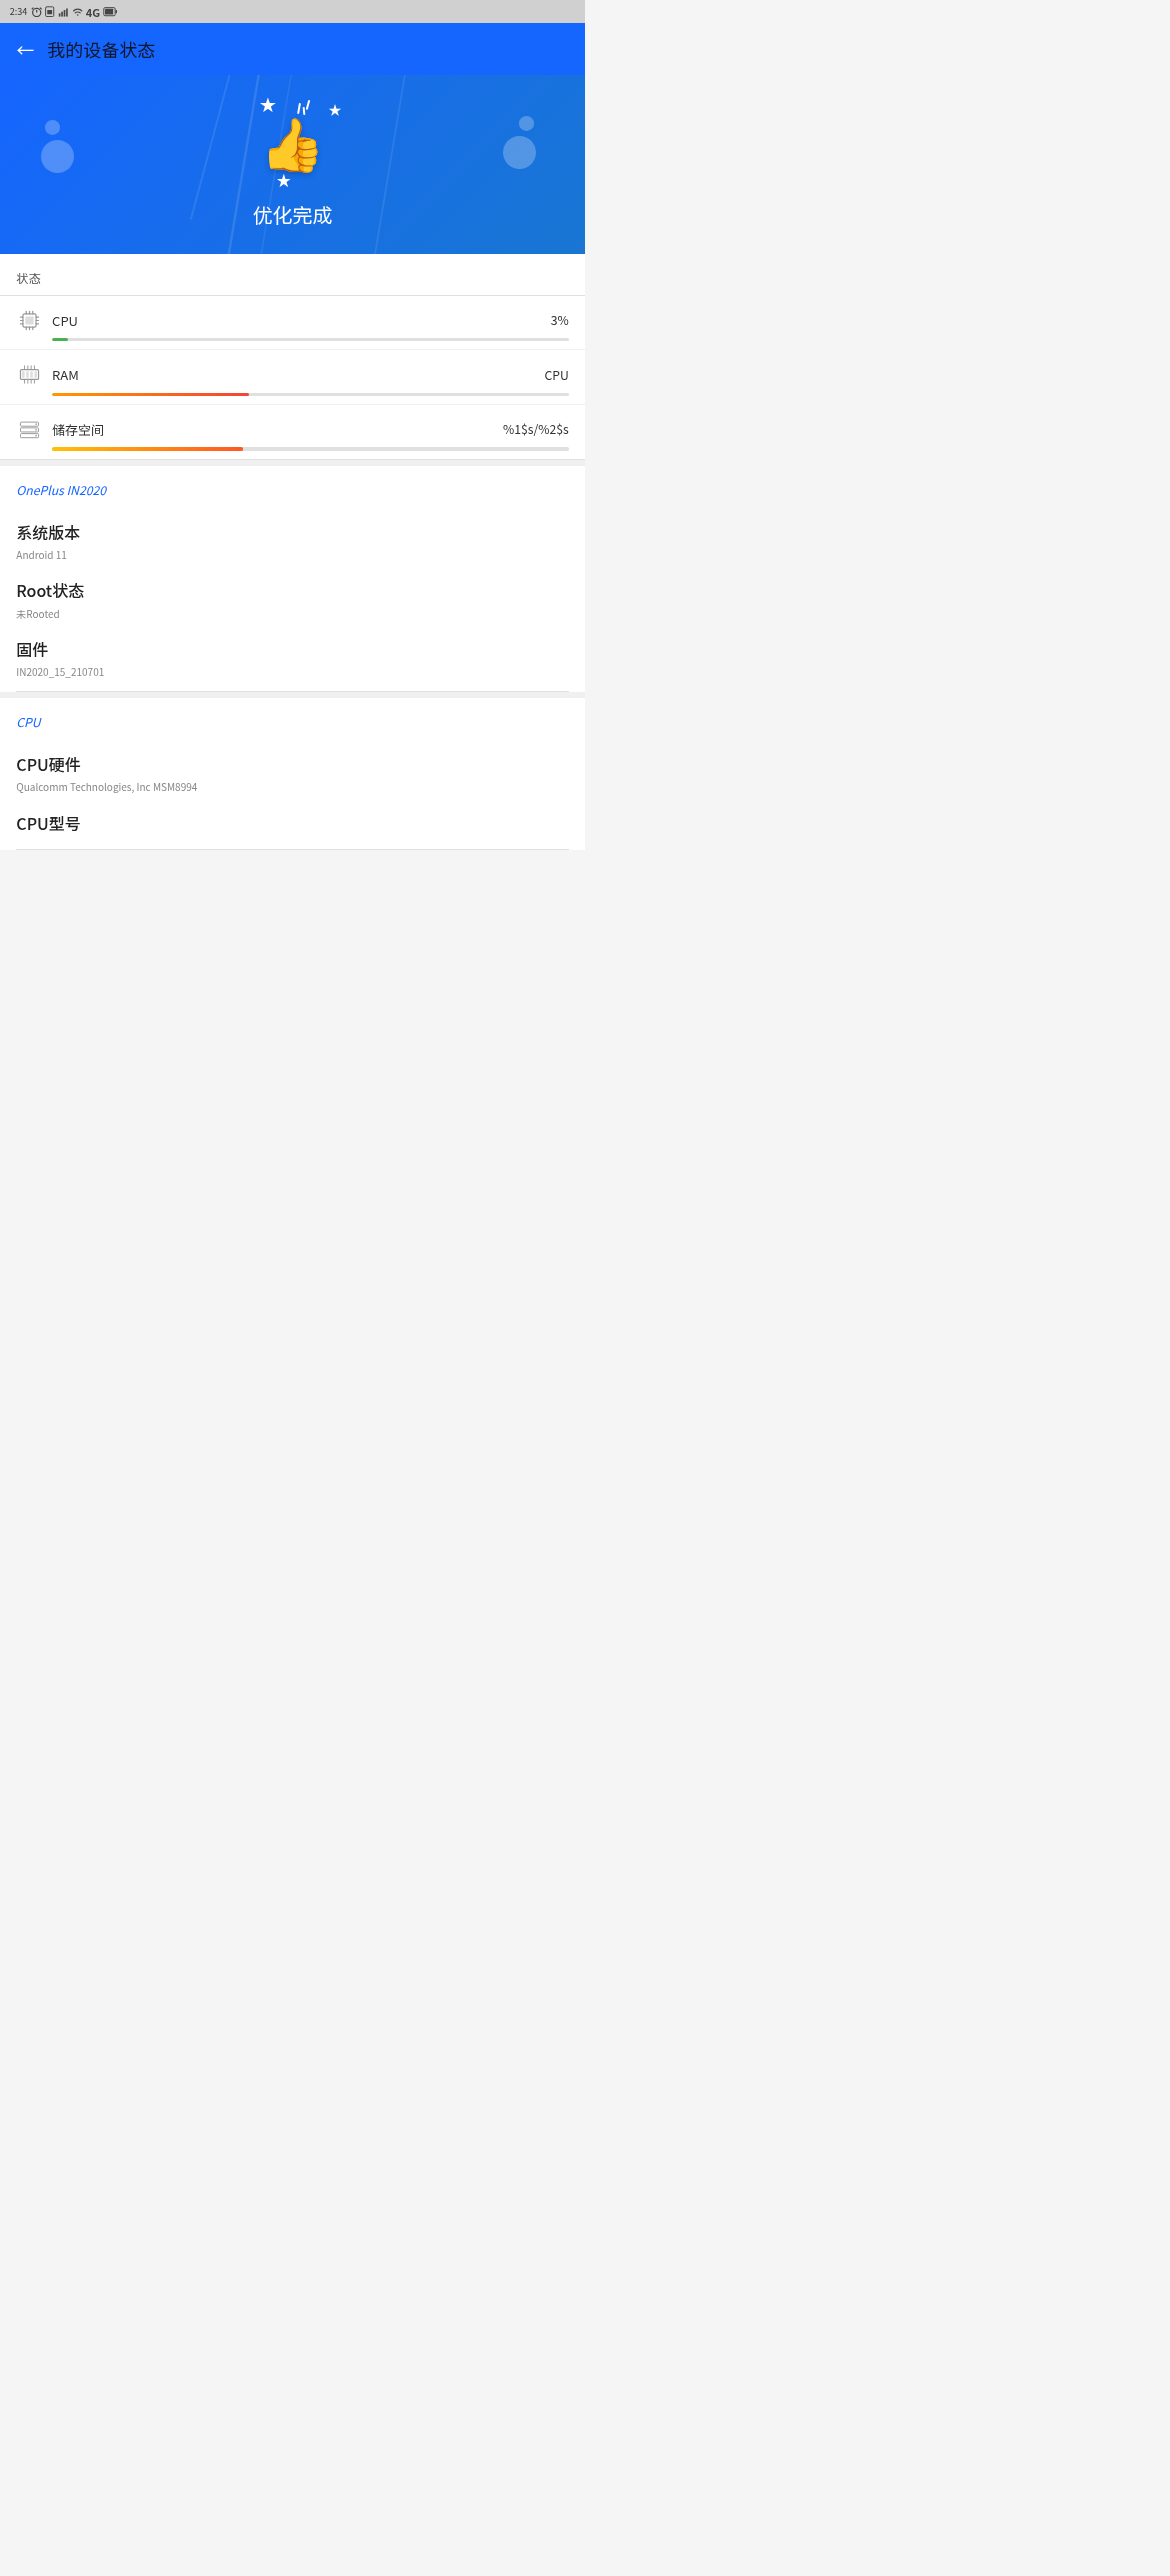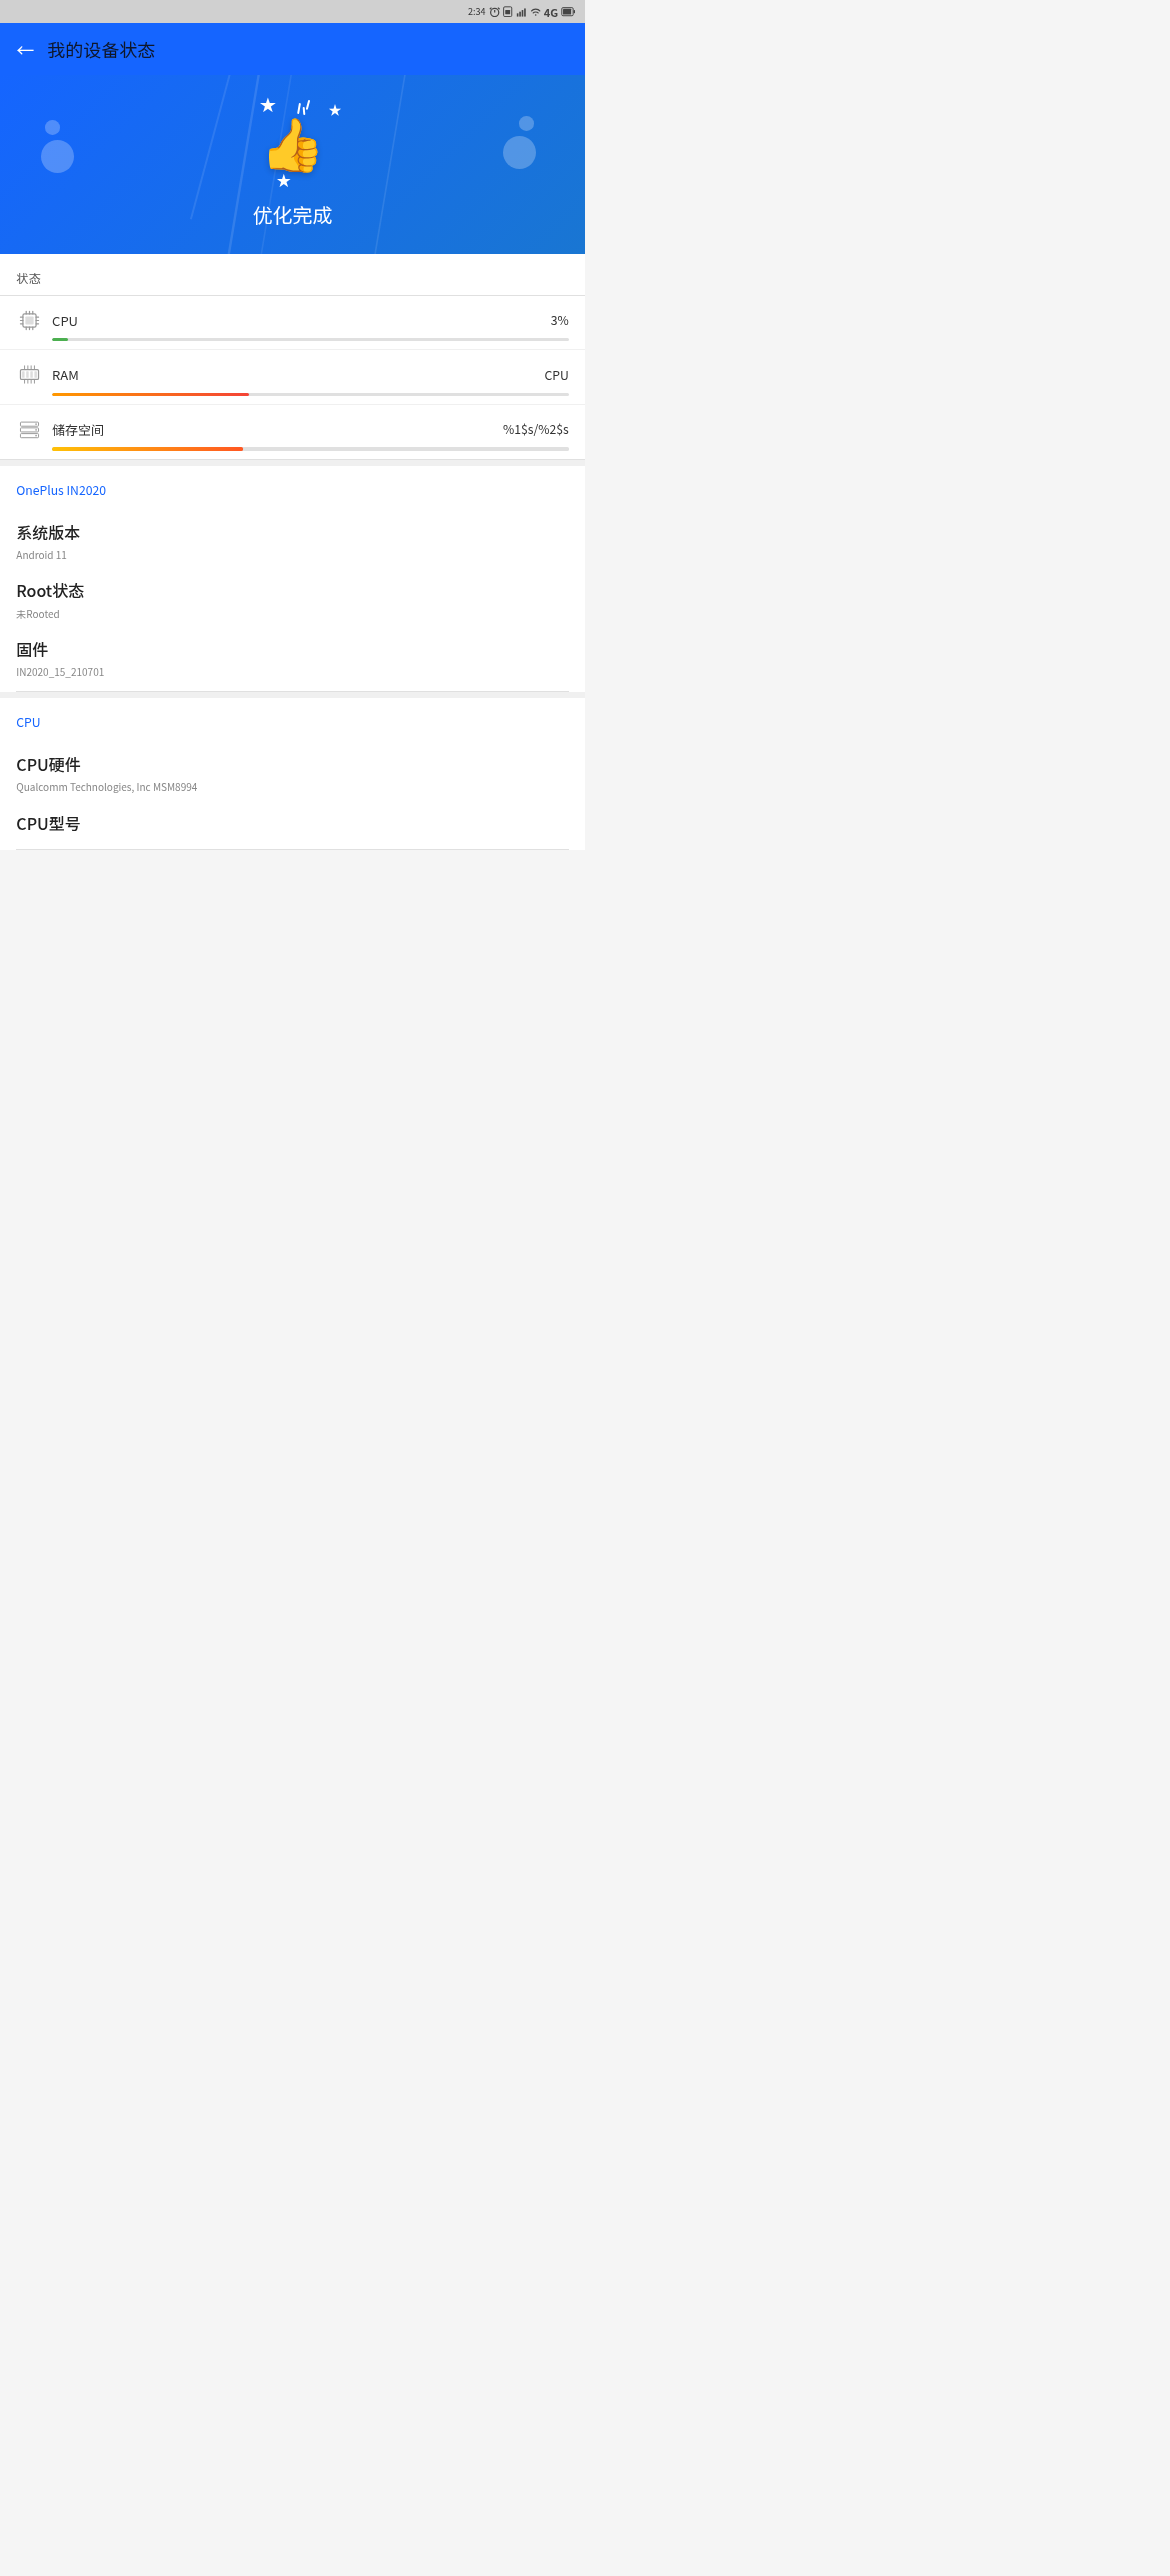--- a/index.html
+++ b/index.html
@@ -11,21 +11,20 @@
       overflow-x: hidden;
     }
 
     
     .status-bar {
       width: 100%;
       height: 23px;
       background: #d0d0d0;
       display: flex;
       align-items: center;
-      justify-content: flex-end;
       padding: 0 9.8px;
       gap: 3.3px;
     }
     .status-bar-text {
       font-size: 9px;
       color: #333;
     }
     .status-icons {
       display: flex;
       align-items: center;
@@ -228,20 +227,21 @@
       padding: 0 16.3px;
     }
     .section-group {
       border-bottom: 0.8px solid #e0e0e0;
       padding-bottom: 8.1px;
     }
     .section-group-title {
       color: #1565FF;
       font-size: 12.2px;
       padding: 14.6px 0 8.1px;
+      font-style: italic;
     }
     .info-item {
       padding: 13px 0 3.3px;
     }
     .info-item-label {
       font-size: 16px;
       color: #222;
       font-weight: 500;
       margin-bottom: 3.3px;
     }

